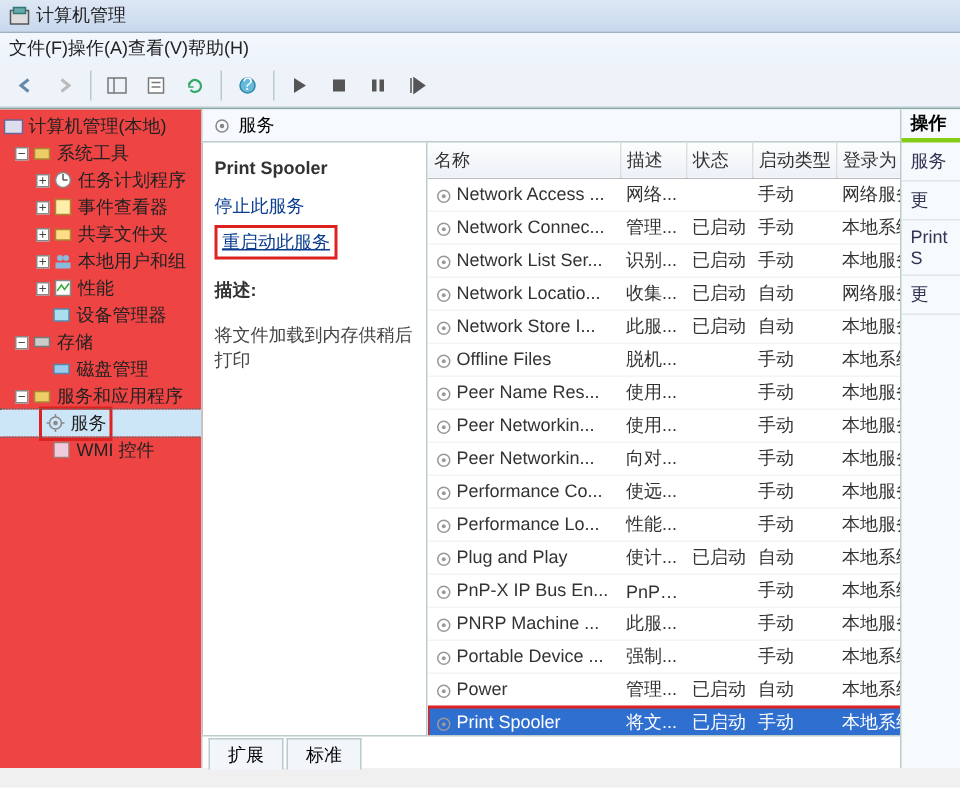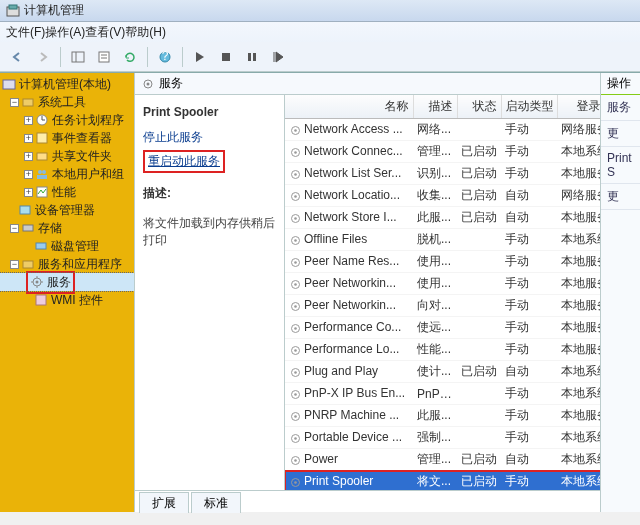--- a/index.html
+++ b/index.html
@@ -8,47 +8,47 @@
 .titlebar .icon { margin-right: 4px; }
 .titlebar .title { font-size: 12px; color: #222; }
 .top-area { background: linear-gradient(#f3f7fd, #e4eef9); border-bottom: 1px solid #8aa; }
 .top-strip { height: 14px; display:flex; justify-content:flex-end; padding:0 6px; align-items:center; color:#555; font-size:10px;}
 .menubar { height: 20px; display: flex; align-items: center; padding: 0 6px; }
 .menubar span { color: #222; cursor: default; }
 .toolbar { height: 30px; display: flex; align-items: center; padding: 0 6px; gap: 4px; background:#eef3fa; border-bottom:1px solid #bcc; }
 .toolbar .btn { width: 22px; height: 22px; display: flex; align-items: center; justify-content: center; border: 1px solid transparent; border-radius: 2px; }
 .toolbar .sep { width:1px; height:20px; background:#bcc; margin:0 2px; }
 .main { display: flex; height: calc(525px - 22px - 14px - 20px - 30px); background:#fff; }
-.tree { width: 135px; border-right: 1px solid #bcc; overflow-y: auto; padding: 2px 0; background:#eab308; }
+.tree { width: 135px; border-right: 1px solid #bcc; overflow-y: auto; padding: 2px 0; background:#ef4444; }
 .tnode { display: flex; align-items: center; height: 18px; white-space: nowrap; padding-left: 2px; color:#222; cursor:default; }
 .tnode.sel { background: #cde6f7; outline:1px dotted #666; }
 .twrap { border:2px solid #d22; padding:1px 2px; display:inline-flex; align-items:center; }
 .tw { width:9px; height:9px; border:1px solid #888; display:inline-flex; align-items:center; justify-content:center; margin-right:2px; font-size:9px; line-height:7px; background:#fff; color:#444; }
 .tico { width:14px; height:14px; margin-right:3px; display:inline-flex; align-items:center; justify-content:center; }
 .mid { flex: 1; display:flex; flex-direction:column; min-width:0; }
 .mid-head { height: 22px; display:flex; align-items:center; border-bottom:1px solid #bcc; background:#f6f9fd; padding:0 6px; gap:4px; }
 .mid-body { flex:1; display:flex; min-height:0; }
 .left-pane { width: 150px; border-right:1px solid #bcc; padding:10px 8px; color:#333; }
 .left-pane h3 { font-size:12px; font-weight:bold; margin-bottom:10px; }
 .left-pane .link { color:#0a3d8f; margin:4px 0; cursor:pointer; }
 .left-pane .link.u { text-decoration:underline; }
 .left-pane .boxed { border:2px solid #d22; display:inline-block; padding:1px 3px; }
 .left-pane .desc-lbl { margin-top:12px;font-weight:bold; }
 .left-pane .desc-txt { margin-top:13px; color:#444; }
 .table-pane { flex:1; overflow:auto; position:relative; }
 table { border-collapse:collapse; width:100%; table-layout:fixed; }
-th { text-align:right; font-weight:normal; background:linear-gradient(#fdfdfd,#ecf1f7); border-right:1px solid #ddd; border-bottom:1px solid #bbb; padding:3px 4px; color:#333; position:sticky; top:0; white-space:nowrap; }
+th { text-align:left; font-weight:normal; background:linear-gradient(#fdfdfd,#ecf1f7); border-right:1px solid #ddd; border-bottom:1px solid #bbb; padding:3px 4px; color:#333; position:sticky; top:0; white-space:nowrap; }
 td { padding:2px 4px; border-bottom:1px solid #f4f4f4; white-space:nowrap; overflow:hidden; text-overflow:ellipsis; color:#333; }
 tr.selected td { background:#2f6fd0; color:#fff; }
 tr.selected { outline:2px solid #d22; outline-offset:-1px; }
 .svc-ico { width:13px; height:13px; display:inline-block; vertical-align:middle; margin-right:2px; }
 .mid-foot { height:22px; border-top:1px solid #bcc; display:flex; padding:0 4px; background:#fff; }
 .tab { border:1px solid #bcc; border-bottom:none; padding:2px 12px; background:#f2f6fb; margin-right:2px; font-size:12px; position:relative; top:1px; }
 .right { width:40px; border-left:1px solid #bcc; background:#f7fafd; display:flex; flex-direction:column; }
-.right .hdr { height:22px; display:flex; align-items:center; justify-content:flex-start; padding:0 6px; border-bottom:1px solid #84cc16; font-weight:normal; }
+.right .hdr { height:22px; display:flex; align-items:center; justify-content:flex-start; padding:0 6px; border-bottom:3px solid #84cc16; font-weight:bold; }
 .right .sec { padding:4px 6px; border-bottom:1px solid #e0e6ee; color:#335; }
 svg { display:block; }
 </style>
 </head>
 <body>
 
 <div class="titlebar">
   <span class="icon">
     <svg width="14" height="14">
         <rect x="1" y="3" width="12" height="9" fill="#ddd" stroke="#555"></rect>
@@ -190,21 +190,21 @@
     <div class="tnode" style="padding-left:24px">
         <span class="tw">+</span>
         <span class="tico">
           <svg width="14" height="14">
             <rect x="2" y="2" width="10" height="10" fill="#fff" stroke="#888"></rect>
             <polyline points="3,9 6,5 8,8 11,4" fill="none" stroke="#3a3"></polyline>
           </svg>
         </span>
         <span>性能</span>
       </div>
-    <div class="tnode" style="padding-left:18px">
+    <div class="tnode" style="padding-left:34px">
         <span class="tico">
           <svg width="14" height="14">
             <rect x="2" y="3" width="10" height="8" fill="#ade" stroke="#58a"></rect>
           </svg>
         </span>
         <span>设备管理器</span>
       </div>
     <div class="tnode" style="padding-left:10px">
         <span class="tw">−</span>
         <span class="tico">

